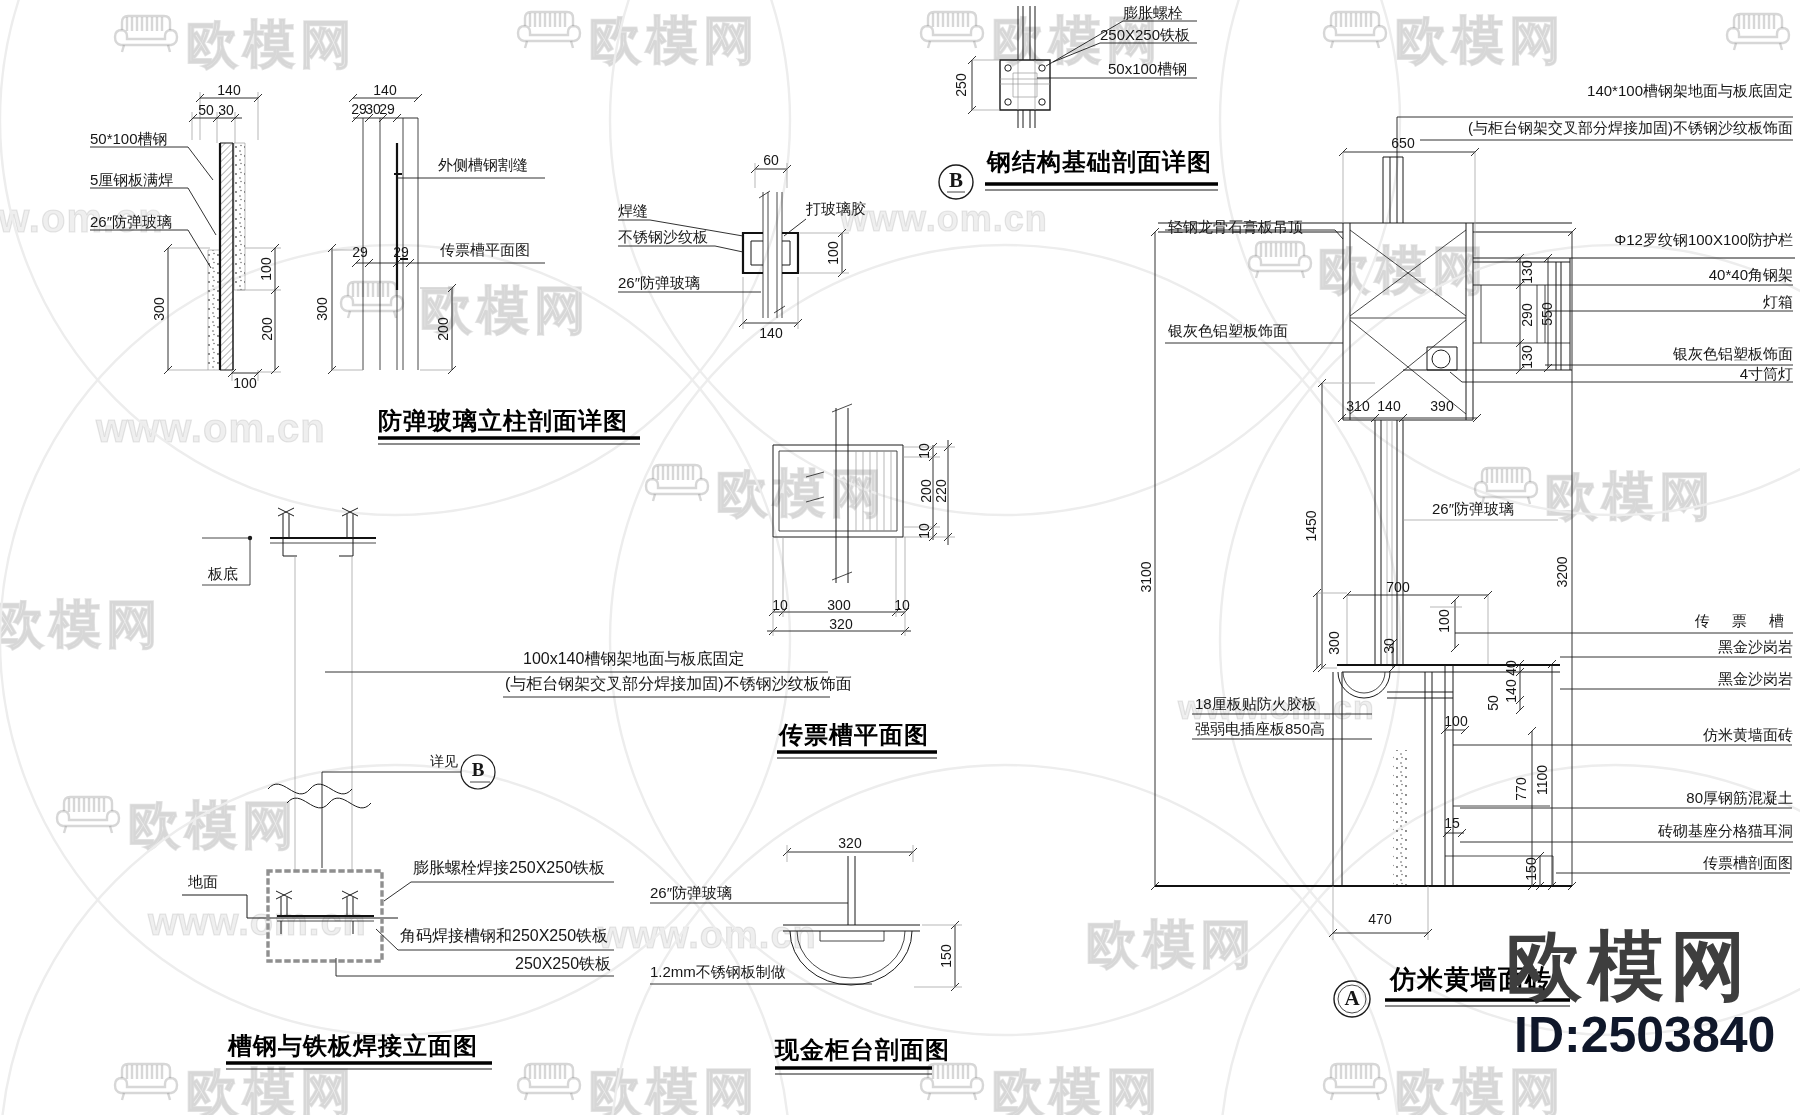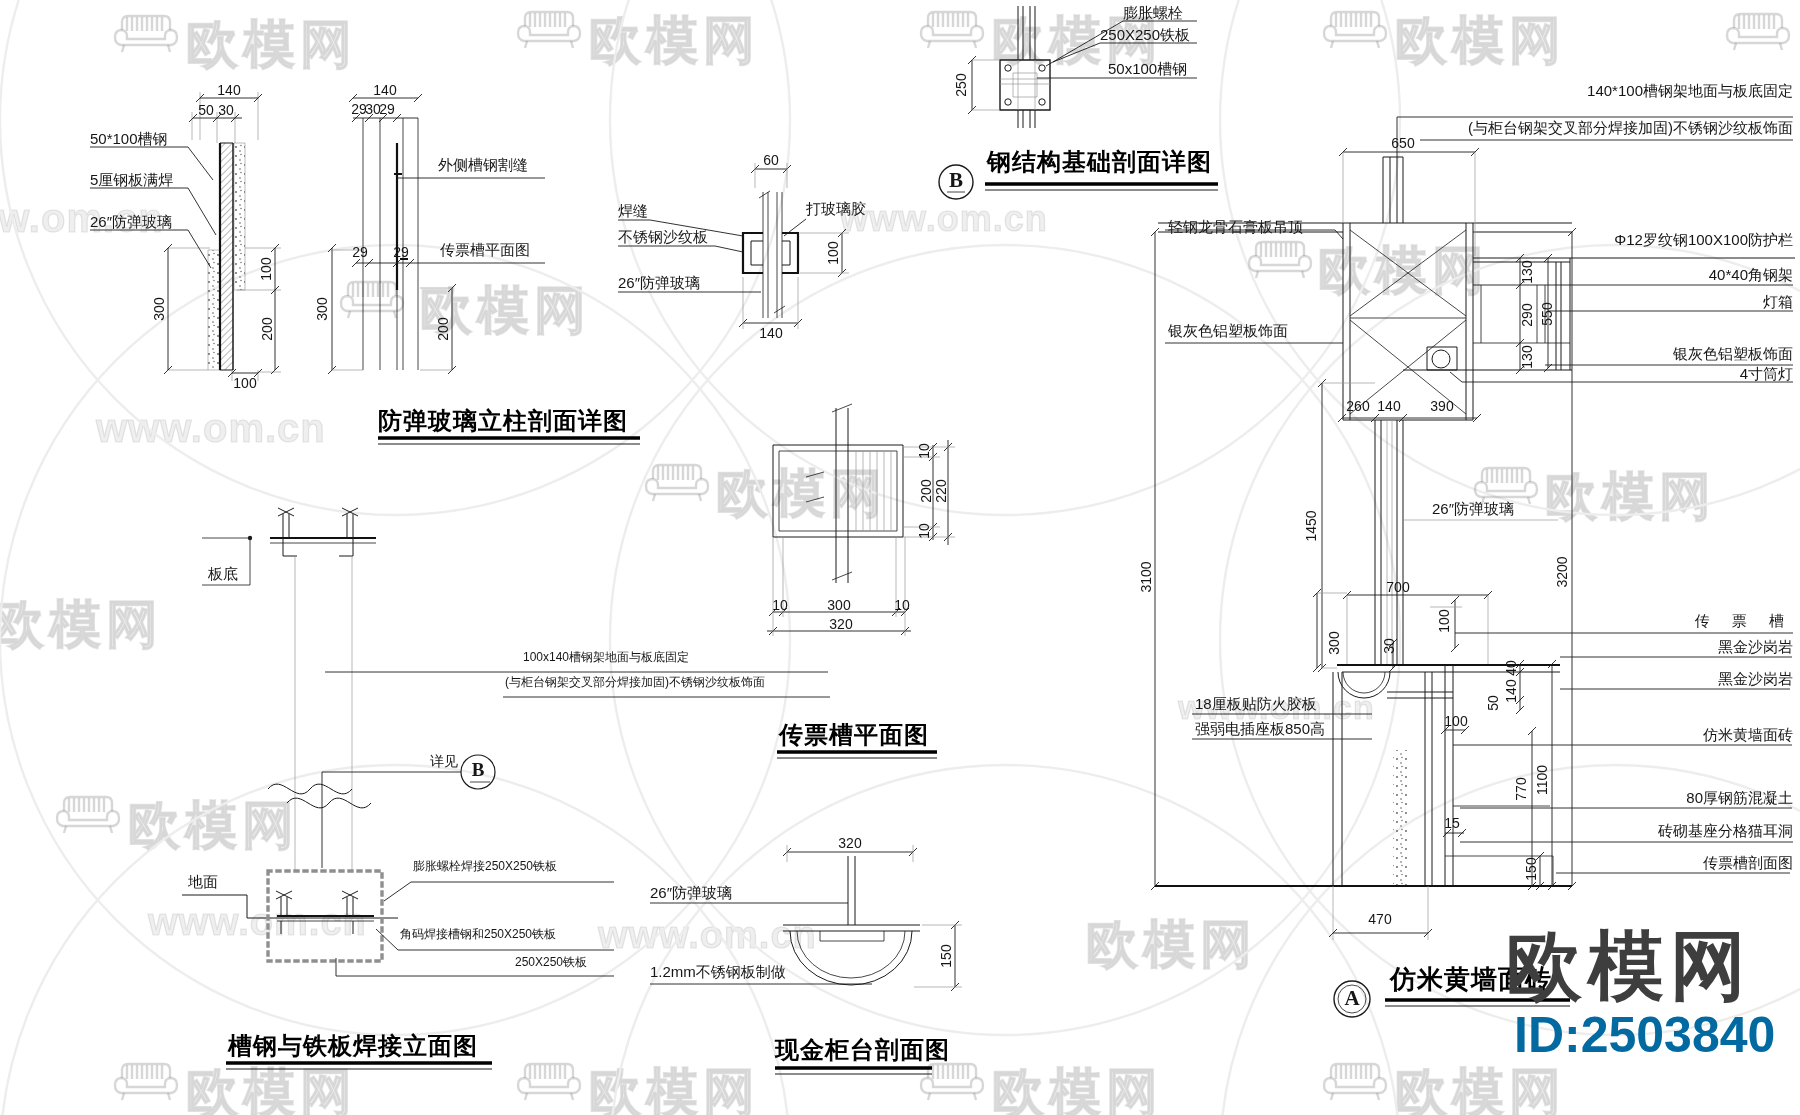--- a/index.html
+++ b/index.html
@@ -10,30 +10,30 @@
   svg *{vector-effect:non-scaling-stroke}
   .s  {stroke:#1b1b1b;stroke-width:1;fill:none}
   .s8 {stroke:#1b1b1b;stroke-width:.8;fill:none}
   .t2 {stroke:#111;stroke-width:2.2;fill:none}
   .t3 {stroke:#000;stroke-width:3.5;fill:none}
   .dm {stroke:#1b1b1b;stroke-width:.9;fill:none}
   .gy {stroke:#9a9a9a;stroke-width:.7;fill:none}
   .arc{stroke:#ededed;stroke-width:2.4;fill:none}
   .dsh{stroke:#8f8f8f;stroke-width:3.4;fill:none;stroke-dasharray:3 6;stroke-linecap:square}
   .l{position:absolute;font-size:15px;white-space:nowrap}
-  .n{position:absolute;font-size:12px;white-space:nowrap}
+  .n{position:absolute;font-size:16px;white-space:nowrap}
   .c{position:absolute;font-size:14px;white-space:nowrap;transform:translate(-50%,-50%)}
   .r{position:absolute;font-size:14px;white-space:nowrap;transform:translate(-50%,-50%) rotate(-90deg)}
   .q{position:absolute;right:7px;font-size:15px;white-space:nowrap;text-align:right}
   .t{position:absolute;font-size:24px;font-weight:bold;letter-spacing:1px;white-space:nowrap;color:#000}
   .f{position:absolute;font-family:"Liberation Serif",serif;font-size:21px;font-weight:bold;transform:translate(-50%,-50%)}
   .w{position:absolute;font-size:52px;font-weight:bold;letter-spacing:5px;white-space:nowrap;color:rgba(125,125,125,.13);-webkit-text-stroke:1.5px rgba(125,125,125,.20)}
   .u{position:absolute;font-size:40px;font-weight:bold;letter-spacing:1px;white-space:nowrap;color:rgba(125,125,125,.12);-webkit-text-stroke:1.2px rgba(125,125,125,.18)}
   .logo1{position:absolute;left:1506px;top:916px;font-size:76px;font-weight:bold;letter-spacing:6px;color:#3e3e3e}
-  .logo2{position:absolute;left:1514px;top:1006px;font-size:50px;font-weight:bold;color:#0369a1}
+  .logo2{position:absolute;left:1514px;top:1006px;font-size:50px;font-weight:bold;color:#0f172a}
   .sp{letter-spacing:9px}
 </style>
 </head>
 <body>
 
 <div id="sheet">
 
   <span class="w" style="left:186px;top:10px">欧模网</span>
   <span class="w" style="left:589px;top:6px">欧模网</span>
   <span class="w" style="left:992px;top:6px">欧模网</span>
@@ -327,21 +327,21 @@
   <span class="q" style="top:231px">Φ12罗纹钢100X100防护栏</span>
   <span class="q" style="top:266px">40*40角钢架</span>
   <span class="q" style="top:293px">灯箱</span>
   <span class="r" style="left:1527px;top:272px">130</span>
   <span class="r" style="left:1527px;top:315px">290</span>
   <span class="r" style="left:1547px;top:314px">550</span>
   <span class="r" style="left:1527px;top:357px">130</span>
   <span class="l" style="left:1168px;top:322px">银灰色铝塑板饰面</span>
   <span class="q" style="top:345px">银灰色铝塑板饰面</span>
   <span class="q" style="top:365px">4寸筒灯</span>
-  <span class="c" style="left:1358px;top:406px">260</span>
+  <span class="c" style="left:1358px;top:406px">310</span>
   <span class="c" style="left:1389px;top:406px">140</span>
   <span class="c" style="left:1442px;top:406px">390</span>
   <span class="r" style="left:1311px;top:526px">1450</span>
   <span class="r" style="left:1146px;top:577px">3100</span>
   <span class="r" style="left:1562px;top:572px">3200</span>
   <span class="l" style="left:1432px;top:500px">26″防弹玻璃</span>
   <span class="c" style="left:1398px;top:587px">700</span>
   <span class="r" style="left:1334px;top:643px">300</span>
   <span class="r" style="left:1389px;top:646px">30</span>
   <span class="r" style="left:1444px;top:621px">100</span>

